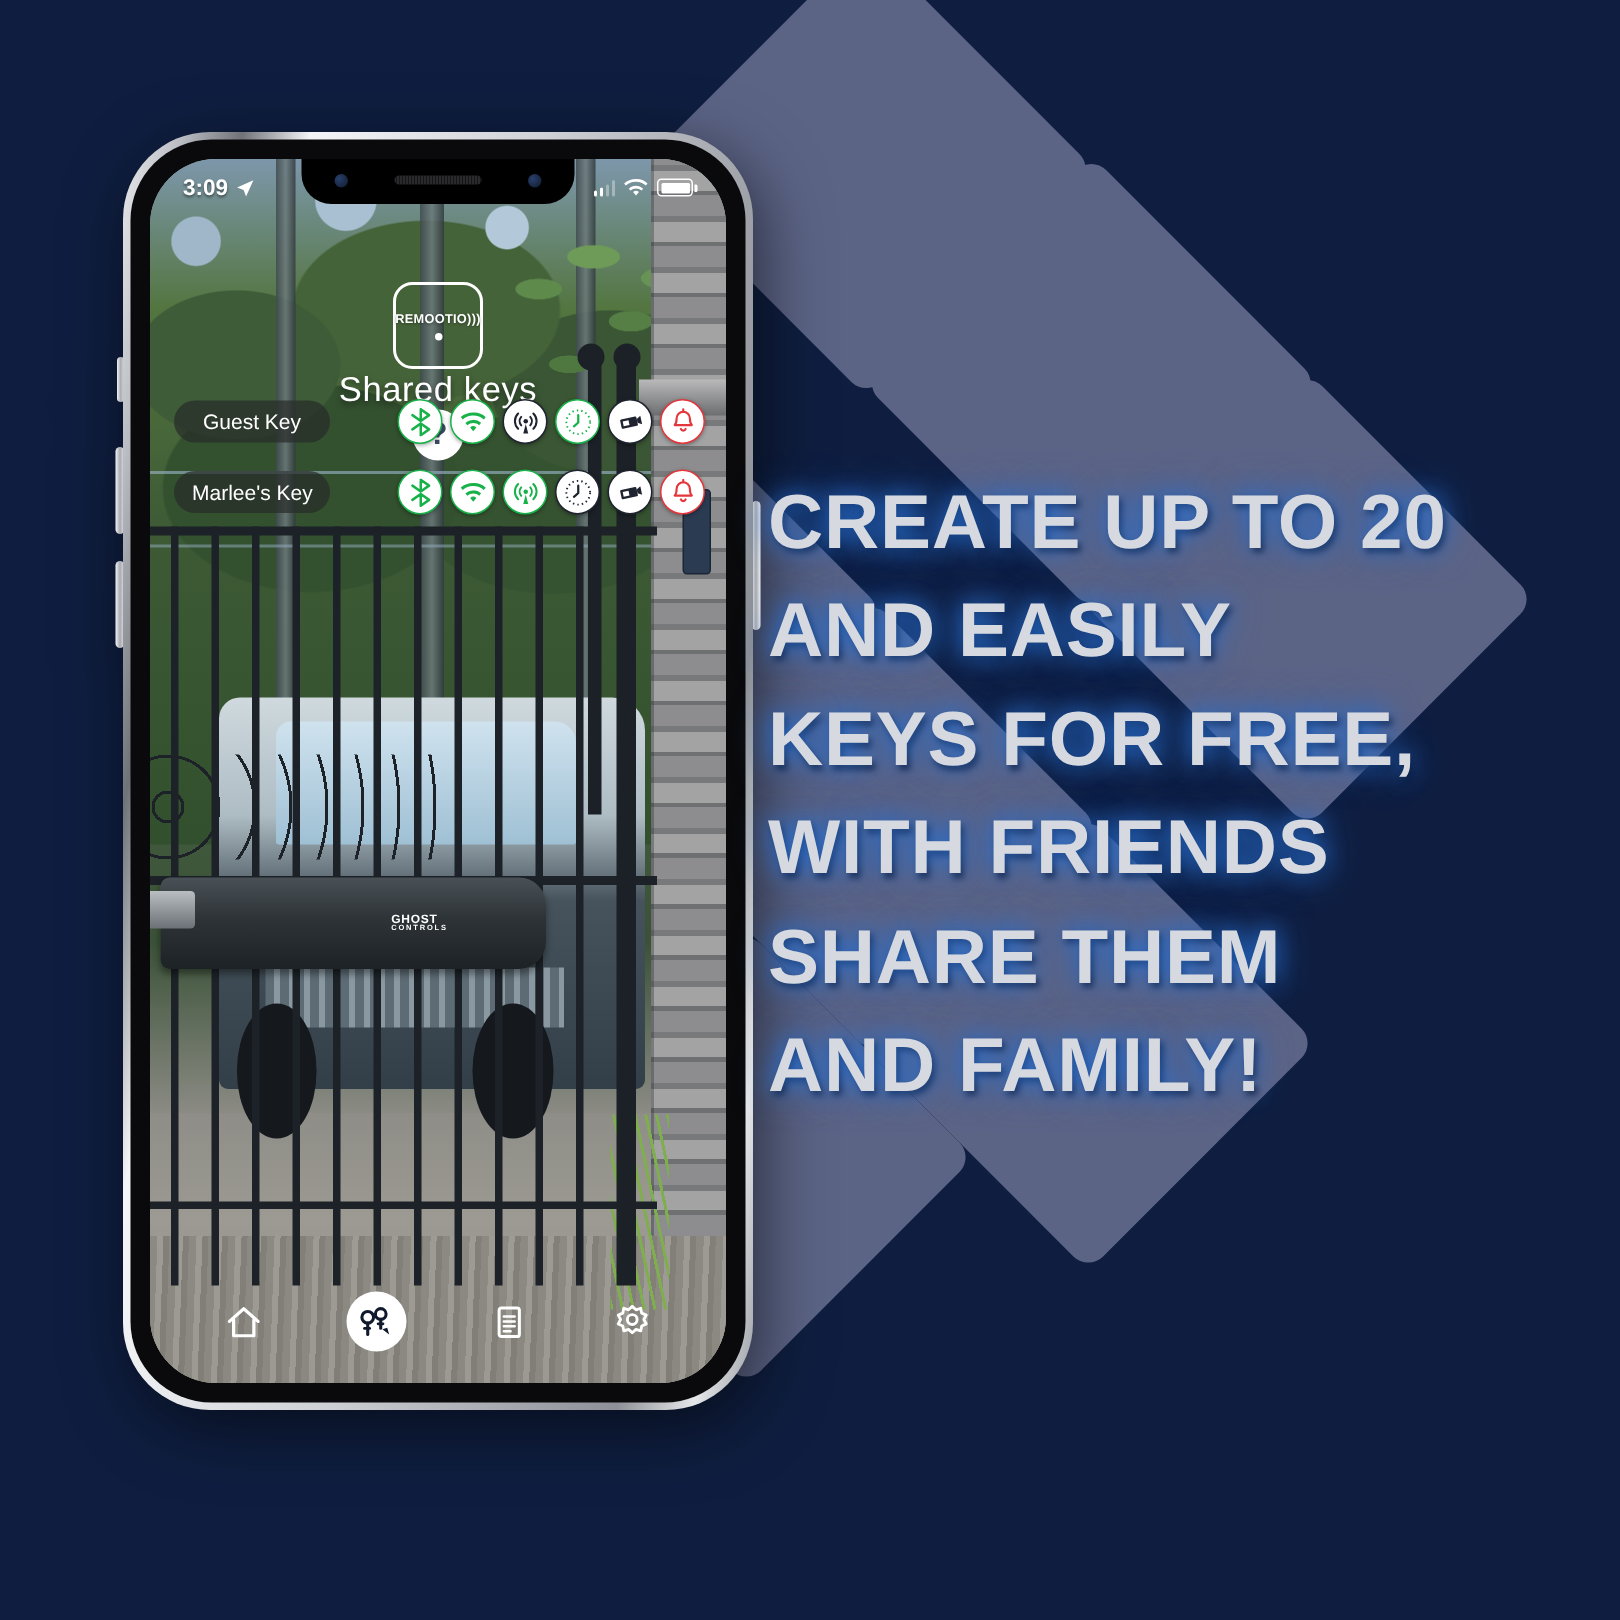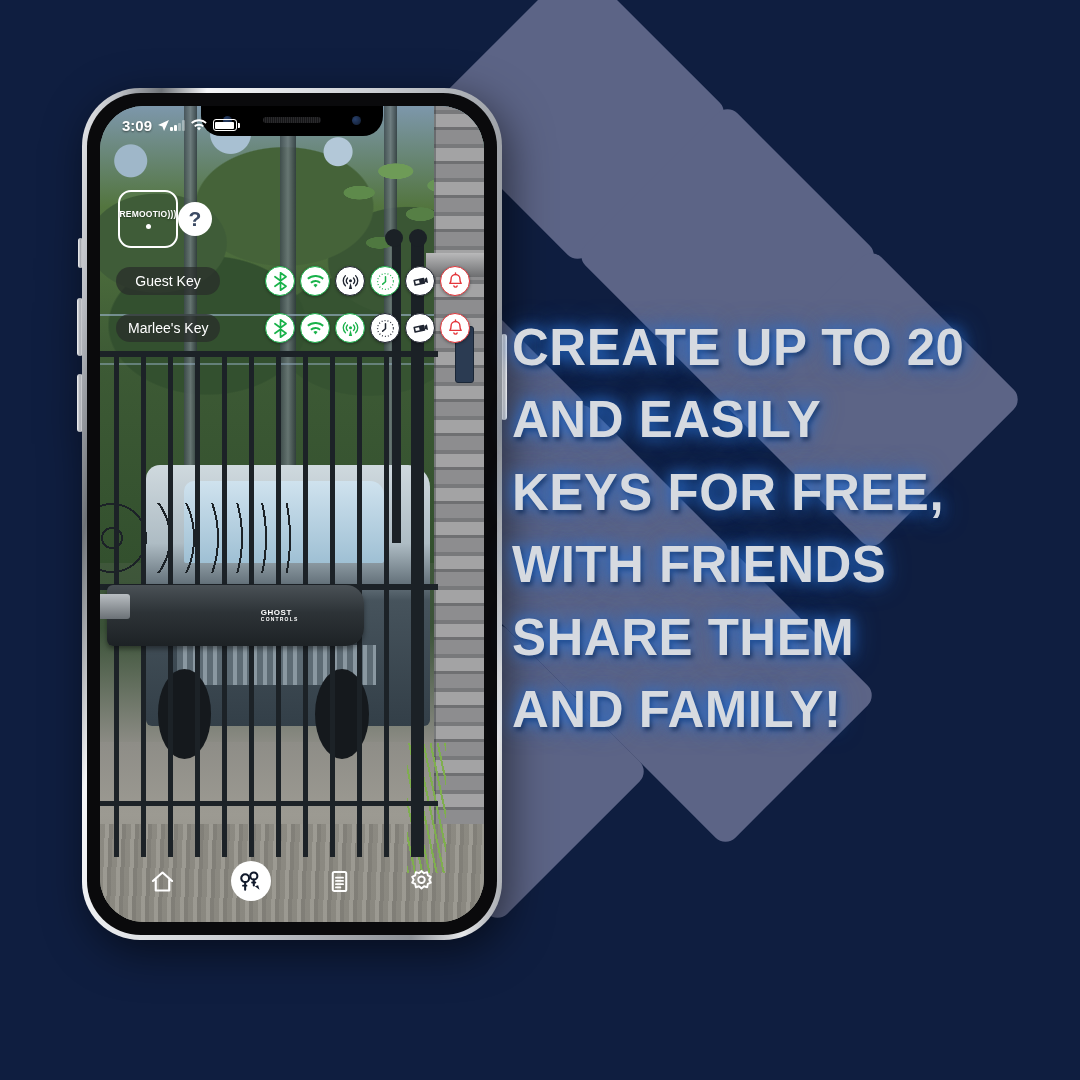--- a/index.html
+++ b/index.html
@@ -163,39 +163,39 @@
   #speaker { position:absolute; left:50%; transform:translateX(-50%); top:11px;
     width:58px; height:6px; border-radius:3px;
     background:repeating-linear-gradient(90deg,#2a2a2c 0 1px,#161618 1px 2px); }
   .sensor { position:absolute; top:10px; width:9px; height:9px; border-radius:50%;
     background:radial-gradient(circle at 35% 35%,#28406b,#101a2c); }
   #sen-l { left:22px; } #sen-r { right:22px; }
 
   
   #statusbar {
     position:absolute; left:0; top:6px; width:100%; height:26px;
-    display:flex; align-items:center; 
+    display:flex; align-items:center; justify-content:space-between;
     padding:0 22px; color:#fff; font-size:15px; font-weight:bold; z-index:21;
     text-shadow:0 1px 2px rgba(0,0,0,.5);
   }
   #sb-left { display:flex; align-items:center; gap:5px; }
   #sb-right { display:flex; align-items:center; gap:6px; }
   .bars { display:flex; align-items:flex-end; gap:1.5px; height:11px; }
   .bars i { display:block; width:2.5px; background:#fff; border-radius:1px; }
   .bars i:nth-child(1){height:4px} .bars i:nth-child(2){height:6px}
   .bars i:nth-child(3){height:8px;opacity:.35} .bars i:nth-child(4){height:11px;opacity:.35}
   #battery { width:24px; height:12px; border:1.6px solid #fff; border-radius:3px; position:relative; }
   #battery::after { content:''; position:absolute; right:-4px; top:3px; width:2px; height:5px;
                     background:#fff; border-radius:0 1px 1px 0; }
   #battery i { position:absolute; inset:1.5px; background:#fff; border-radius:1px; }
 
   
   #app-header {
     position:absolute; left:0; top:82px; width:100%; height:62px; z-index:15;
-    display:flex; align-items:center; padding:0 18px;
+    display:flex; align-items:center; padding:0 18px;flex-direction:column;
   }
   #logo-box {
     width:60px; height:58px; border:2.5px solid #fff; border-radius:13px;
     display:flex; flex-direction:column; align-items:center; justify-content:center; gap:5px;
     flex-shrink:0;
   }
   #logo-text { color:#fff; font-size:8.5px; letter-spacing:.2px; font-weight:600;
     text-shadow:0 1px 2px rgba(0,0,0,.4); }
   #logo-dot { width:5px; height:5px; border-radius:50%; background:#fff; }
   #app-title {
@@ -366,20 +366,21 @@
                 <i></i>
               </span>
       </div>
     </div>
 
     <div id="app-header">
       <div id="logo-box">
         <span id="logo-text">REMOOTIO)))</span>
         <span id="logo-dot"></span>
       </div>
+      <div id="app-title">Shared keys</div>
       <div id="help-btn">?</div>
     </div>
 
     <div id="keys-list">
 
       <div class="key-row">
         <span class="key-pill">Guest Key</span>
         <span class="key-icons">
           <span class="ic green">
                   <svg viewBox="0 0 24 24">

